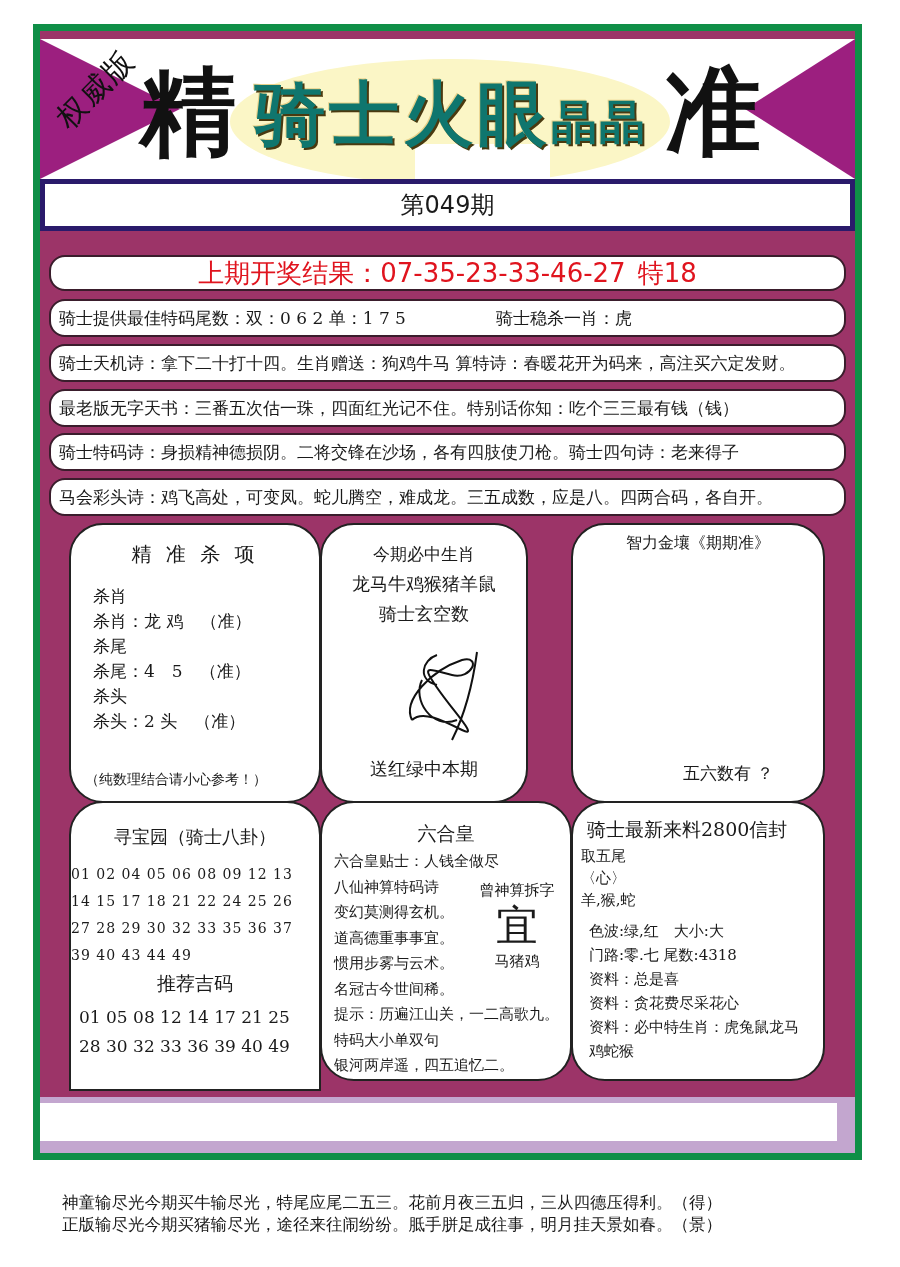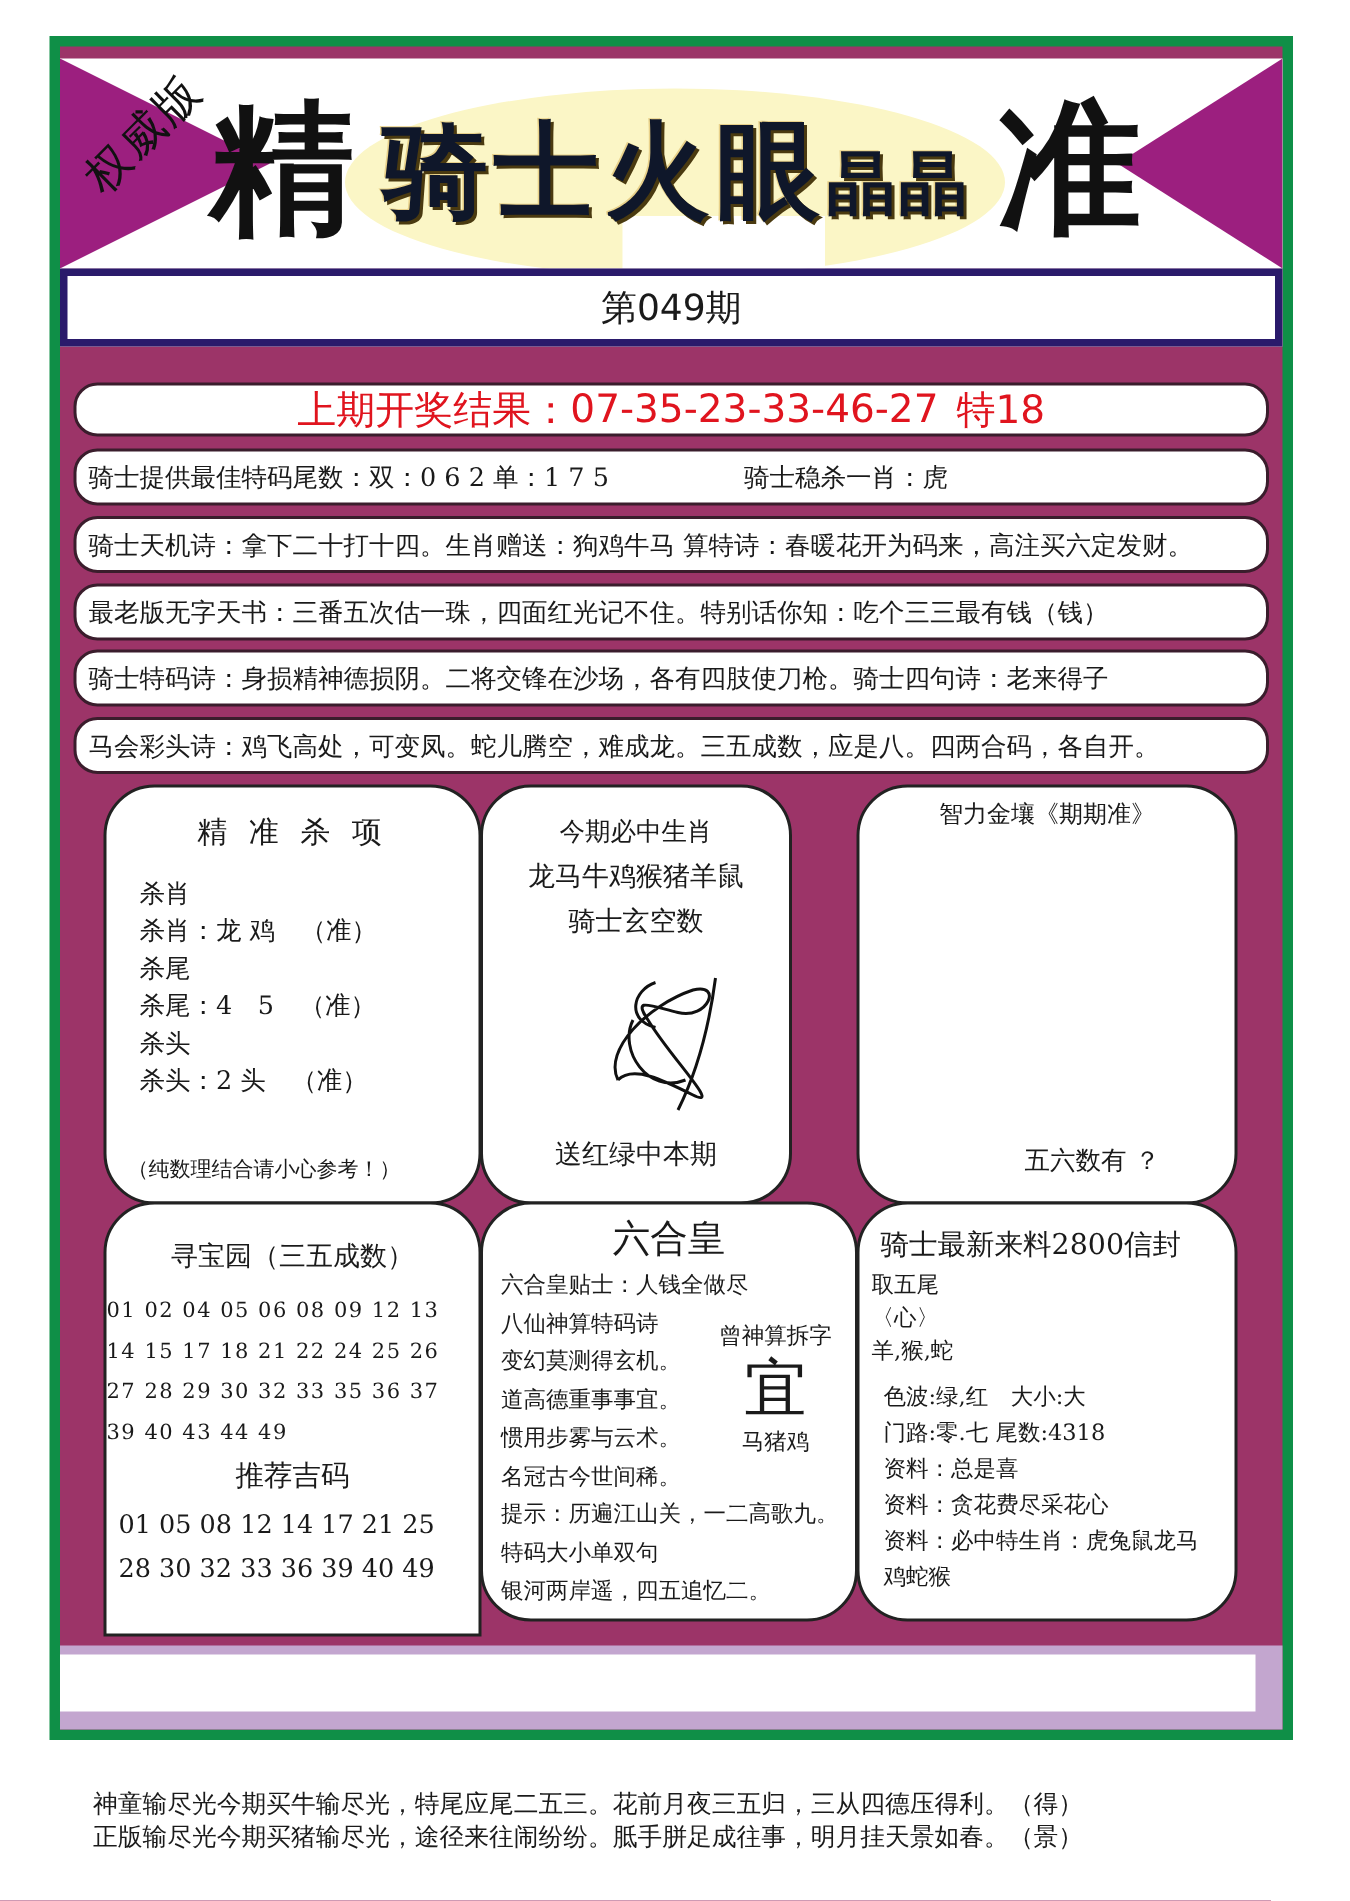--- a/index.html
+++ b/index.html
@@ -15,21 +15,21 @@
   .tri-r { position:absolute; right:0; top:0; width:0; height:0;
            border-top:70px solid transparent; border-bottom:70px solid transparent; border-right:110px solid #9c1f7f; }
   .ellipse { position:absolute; left:190px; top:20px; width:440px; height:125px; border-radius:50%; background:#fbf6c6; }
   .white-patch { position:absolute; left:375px; top:105px; width:135px; height:35px; background:#ffffff; }
   .badge-text { position:absolute; left:8px; top:30px; transform:rotate(-45deg); font-size:30px; color:#111;
                 font-family:"DejaVu Sans", sans-serif; letter-spacing:2px; }
   .big-jing { position:absolute; left:100px; top:25px; font-size:96px; font-weight:bold; color:#111;
               font-family:"DejaVu Sans", sans-serif; line-height:1; }
   .big-zhun { position:absolute; left:625px; top:25px; font-size:96px; font-weight:bold; color:#111;
               font-family:"DejaVu Sans", sans-serif; line-height:1; }
-  .title-gold { position:absolute; left:215px; top:40px; font-size:70px; font-weight:bold; color:#0f172a;
+  .title-gold { position:absolute; left:215px; top:40px; font-size:70px; font-weight:bold; color:#0f766e;
                 text-shadow:2px 2px 0 #4a3a10, -1px -1px 0 #e8d18a; font-family:"DejaVu Serif", serif; line-height:1; letter-spacing:4px; }
   .title-gold small { font-size:46px; letter-spacing:2px; }
   .issue-box { position:absolute; left:0; top:148px; width:815px; height:52px; background:#fff;
                border:5px solid #2a1a6b; box-sizing:border-box; display:flex; align-items:center; justify-content:center;
                font-family:"DejaVu Sans", sans-serif; font-size:24px; }
   .pill { position:absolute; left:9px; width:797px; background:#fff; border:2px solid #3a1d2c; border-radius:16px;
           box-sizing:border-box; display:flex; align-items:center; padding-left:8px; font-size:17px; white-space:nowrap; overflow:hidden; }
   .pill.result { justify-content:center; color:#e0141e; font-size:26px; font-family:"DejaVu Sans", sans-serif; padding-left:0; }
   .gap { display:inline-block; width:90px; }
   .card { position:absolute; background:#fff; border:2px solid #222; border-radius:34px; box-sizing:border-box; overflow:hidden; }
@@ -107,36 +107,36 @@
       </svg>
       <div class="h" style="position:absolute;left:0;right:0;bottom:20px;font-size:18px;">送红绿中本期</div>
     </div>
 
     <div class="card" style="left:531px;top:492px;width:254px;height:280px;">
       <div class="h" style="margin-top:8px;font-size:16px;">智力金壤《期期准》</div>
       <div style="position:absolute;left:110px;bottom:16px;font-size:17px;">五六数有 ？</div>
     </div>
 
     <div class="card" style="left:29px;top:770px;width:252px;height:290px;border-bottom-left-radius:0;border-bottom-right-radius:0;">
-      <div class="h" style="margin-top:22px;font-size:18px;">寻宝园（三五成数）</div>
+      <div class="h" style="margin-top:22px;font-size:18px;">寻宝园（骑士八卦）</div>
       <div class="num-grid" style="margin-top:12px;">
         <div>01 02 04 05 06 08 09 12 13</div>
         <div>14 15 17 18 21 22 24 25 26</div>
         <div>27 28 29 30 32 33 35 36 37</div>
         <div>39 40 43 44 49</div>
       </div>
       <div class="h" style="font-size:19px;margin-top:2px;">推荐吉码</div>
       <div class="num-grid2" style="margin-top:6px;">
         <div>01 05 08 12 14 17 21 25</div>
         <div>28 30 32 33 36 39 40 49</div>
       </div>
     </div>
 
     <div class="card" style="left:280px;top:770px;width:252px;height:280px;">
-      <div class="h" style="margin-top:6px;font-size:25px;">六合皇</div>
+      <div class="h" style="margin-top:18px;font-size:19px;">六合皇</div>
       <div style="padding-left:12px;font-size:15px;line-height:25.5px;margin-top:2px;">
         <div>六合皇贴士：人钱全做尽</div>
         <div>八仙神算特码诗</div>
         <div>变幻莫测得玄机。</div>
         <div>道高德重事事宜。</div>
         <div>惯用步雾与云术。</div>
         <div>名冠古今世间稀。</div>
         <div>提示：历遍江山关，一二高歌九。</div>
         <div>特码大小单双句</div>
         <div>银河两岸遥，四五追忆二。</div>

